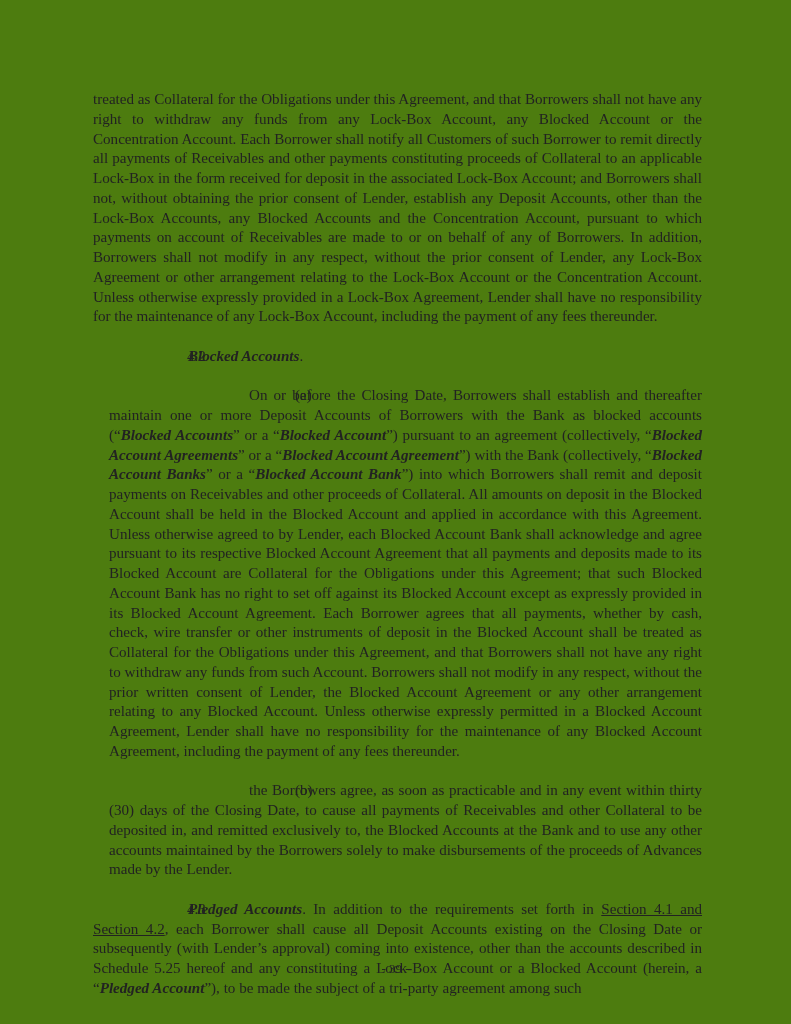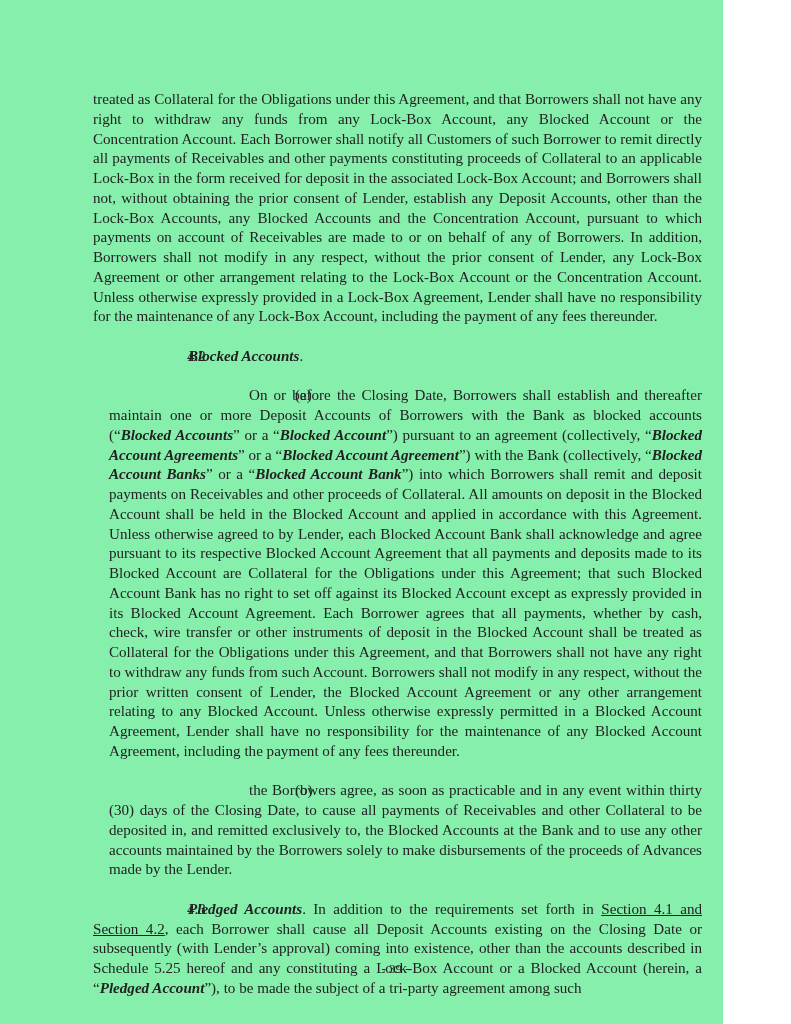--- a/index.html
+++ b/index.html
@@ -1,19 +1,19 @@
 <!DOCTYPE html>
 <html><head>
 <meta charset="utf-8">
 <style>
   html, body { margin: 0; padding: 0; background: #ffffff; }
   body { width: 791px; height: 1024px; position: relative; overflow: hidden; }
   .page {
-    position: absolute; left: 0; top: 0; width: 723px; height: 1024px;
-    background: #86efac;
+    position: absolute; left: 0; top: 0; width: 791px; height: 1024px;
+    background: #4d7c0f;
     font-family: "Liberation Serif", "DejaVu Serif", serif;
     color: #222;
     font-size: 15.1px;
   }
   .body {
     position: absolute; left: 93px; width: 609px; top: 90px;
     line-height: 19.75px;
     text-align: justify;
   }
   p { margin: 0; }

